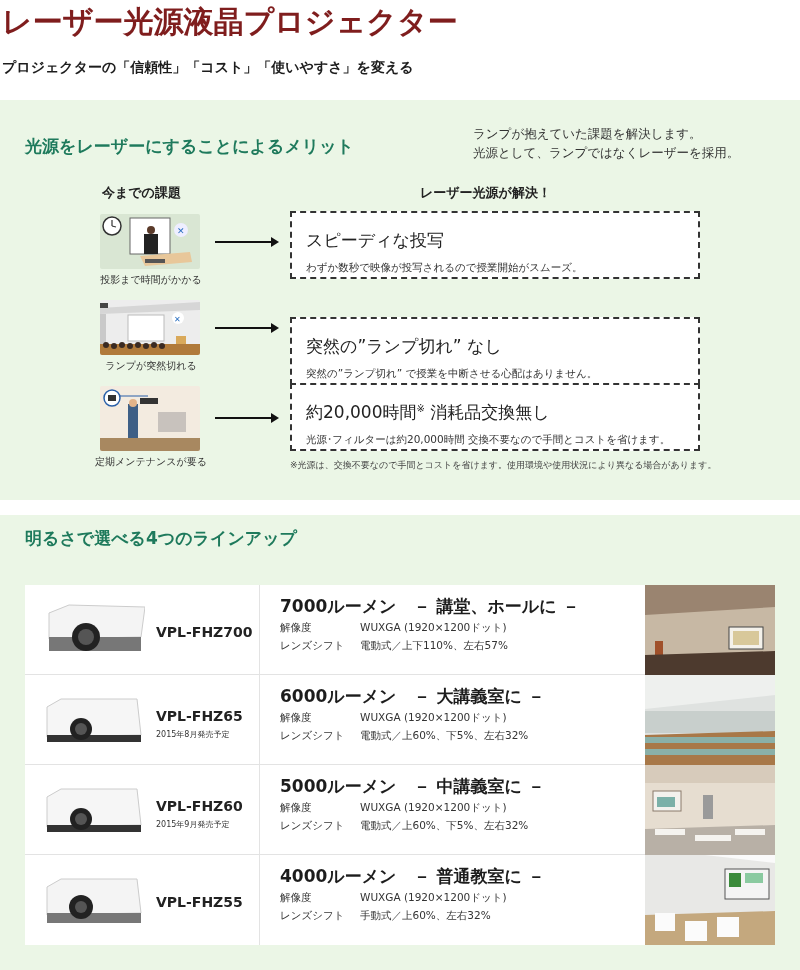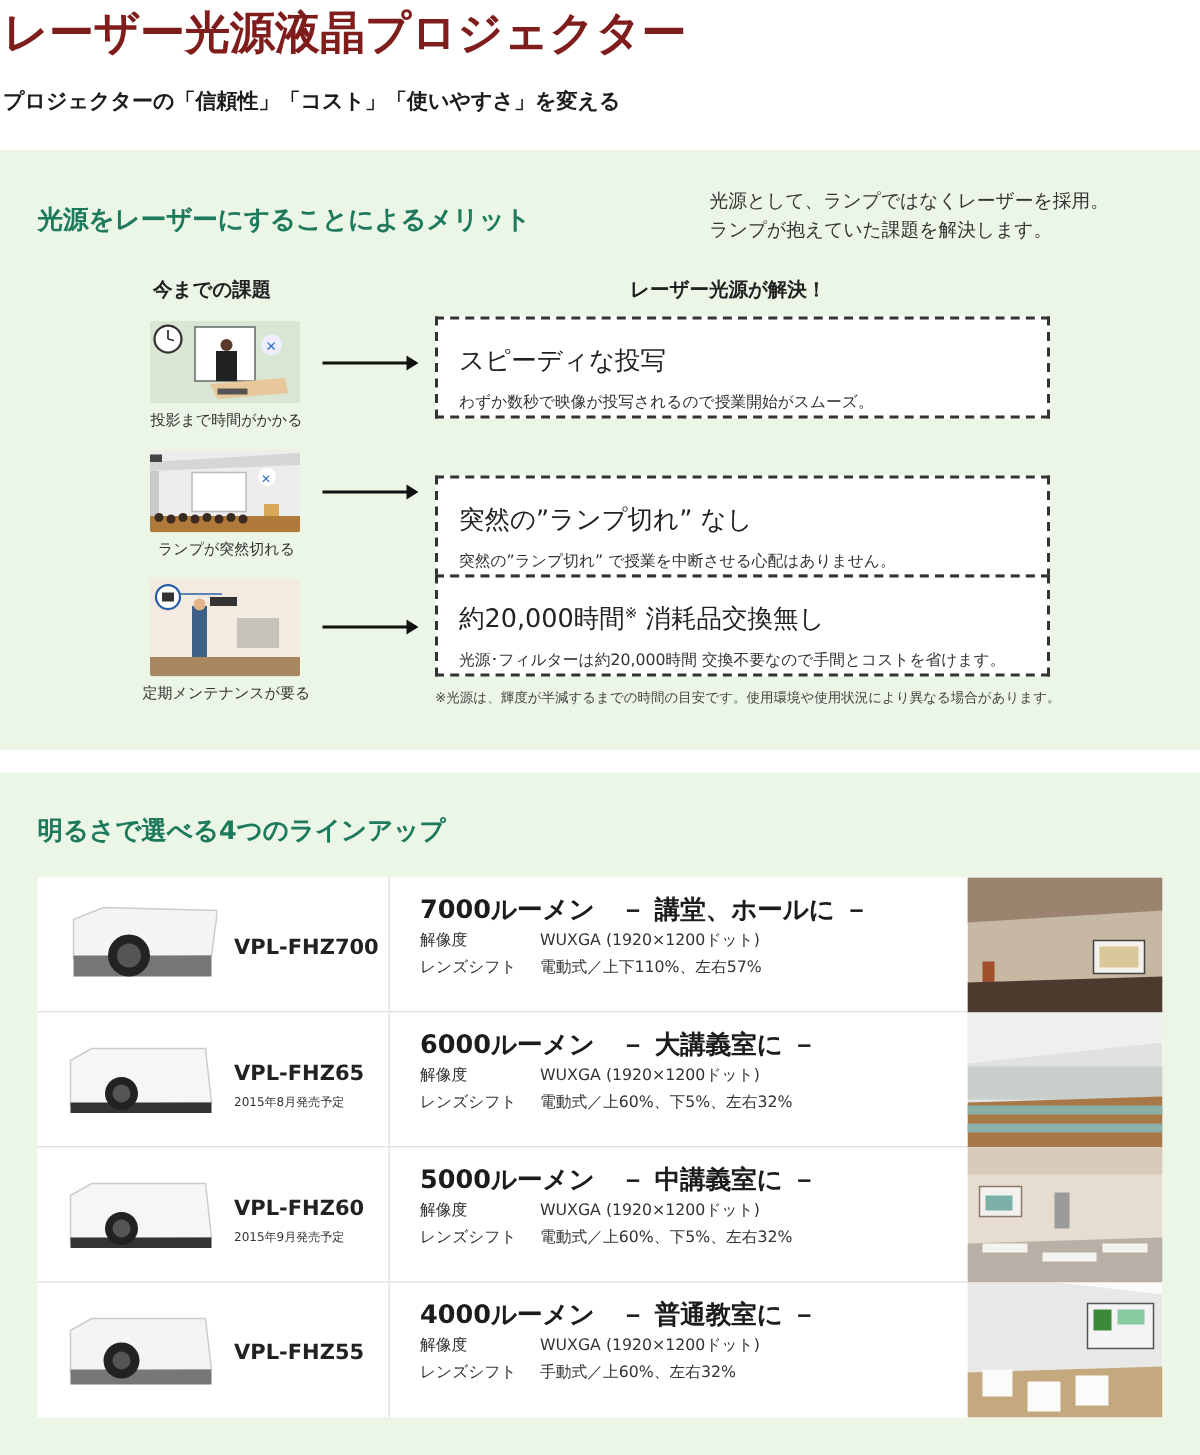--- a/index.html
+++ b/index.html
@@ -8,21 +8,21 @@
 
   .page-title { position: absolute; left: 2px; top: 2px; font-size: 30px; font-weight: bold; color: #7f1d1d; letter-spacing: 0px; white-space: nowrap; }
   .page-subtitle { position: absolute; left: 2px; top: 59px; font-size: 14px; font-weight: bold; color: #1c1c1c; white-space: nowrap; }
 
   .section { position: absolute; left: 0; width: 800px; background: #ebf6e6; }
   .sec1 { top: 100px; height: 400px; }
   .sec2 { top: 515px; height: 455px; }
 
   .sec-heading { position: absolute; left: 25px; font-size: 17px; font-weight: bold; color: #1e7a5c; white-space: nowrap; }
   .sec1 .sec-heading { top: 35px; }
-  .sec2 .sec-heading { top: 27px; }
+  .sec2 .sec-heading { top: 12px; }
 
   .intro { position: absolute; left: 473px; top: 24px; font-size: 12.5px; line-height: 19px; color: #333; }
 
   .col-head { position: absolute; top: 84px; font-size: 13px; font-weight: bold; color: #222; }
   .col-head.left { left: 102px; }
   .col-head.right { left: 420px; }
 
   .prob-row { position: absolute; left: 0; width: 800px; height: 85px; }
   .prob-img { position: absolute; left: 100px; top: 0; width: 100px; height: 55px; border-radius: 2px; overflow: hidden; }
   .prob-caption { position: absolute; left: 90px; width: 122px; text-align: center; font-size: 10px; color: #333; white-space: nowrap; }
@@ -51,22 +51,22 @@
 </style>
 </head>
 <body>
 
 <div class="page-title">レーザー光源液晶プロジェクター</div>
 <div class="page-subtitle">プロジェクターの「信頼性」「コスト」「使いやすさ」を変える</div>
 
 <section class="section sec1">
   <h2 class="sec-heading">光源をレーザーにすることによるメリット</h2>
   <div class="intro">
+    <div>ランプが抱えていた課題を解決します。</div>
     <div>光源として、ランプではなくレーザーを採用。</div>
-    <div>ランプが抱えていた課題を解決します。</div>
   </div>
   <div class="col-head left">今までの課題</div>
   <div class="col-head right">レーザー光源が解決！</div>
 
   <div class="prob-row" style="top:114px;">
     <div class="prob-img">
       <svg width="100" height="55" viewBox="0 0 100 55">
         <rect width="100" height="55" fill="#d9e6d3"></rect>
         <circle cx="12" cy="12" r="9" fill="#fff" stroke="#333" stroke-width="1.5"></circle>
         <line x1="12" y1="12" x2="12" y2="6" stroke="#333" stroke-width="1.2"></line>
@@ -135,21 +135,21 @@
       </svg>
     </div>
     <div class="prob-caption" style="top:69px;">定期メンテナンスが要る</div>
     <div class="arrow" style="top:31px;"></div>
     <div class="sol-box" style="top:-3px;">
       <div class="sol-title"><span>約20,000時間</span><sup>※</sup><span> 消耗品交換無し</span></div>
       <div class="sol-desc">光源･フィルターは約20,000時間 交換不要なので手間とコストを省けます。</div>
     </div>
   </div>
 
-  <div class="footnote">※光源は、輝度が半減するまでの時間の目安です。使用環境や使用状況により異なる場合があります。</div>
+  <div class="footnote">※光源は、交換不要なので手間とコストを省けます。使用環境や使用状況により異なる場合があります。</div>
 </section>
 
 <section class="section sec2">
   <h2 class="sec-heading">明るさで選べる4つのラインアップ</h2>
 
   <div class="lineup">
 
     <div class="lu-row" style="top:0;">
       <div class="lu-left">
         <svg class="proj" style="top:18px;" viewBox="0 0 104 52">

